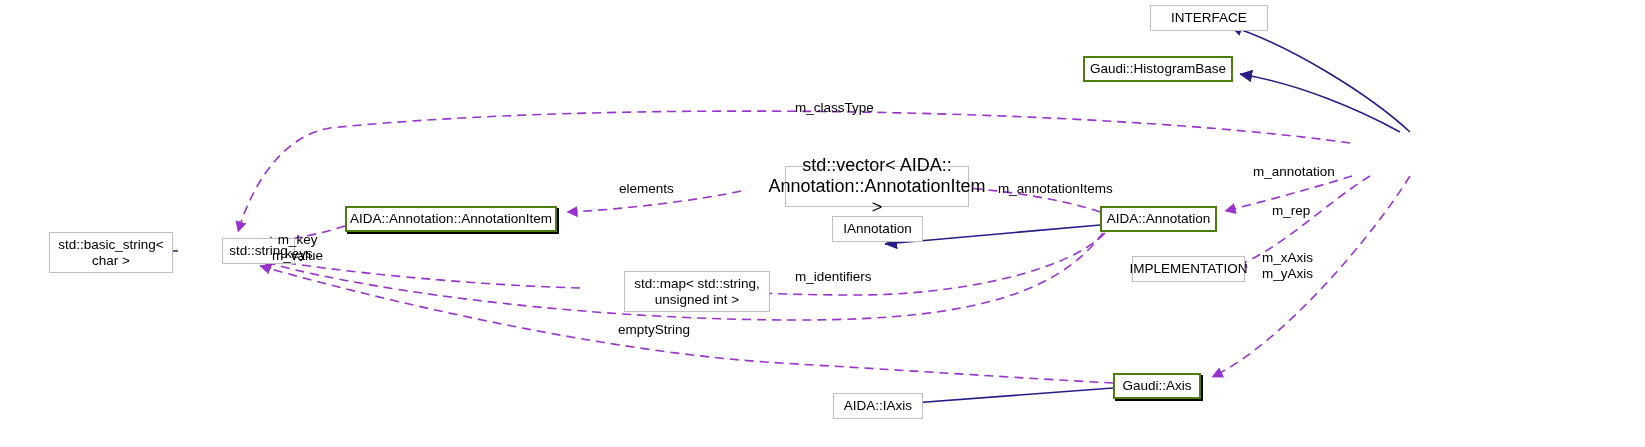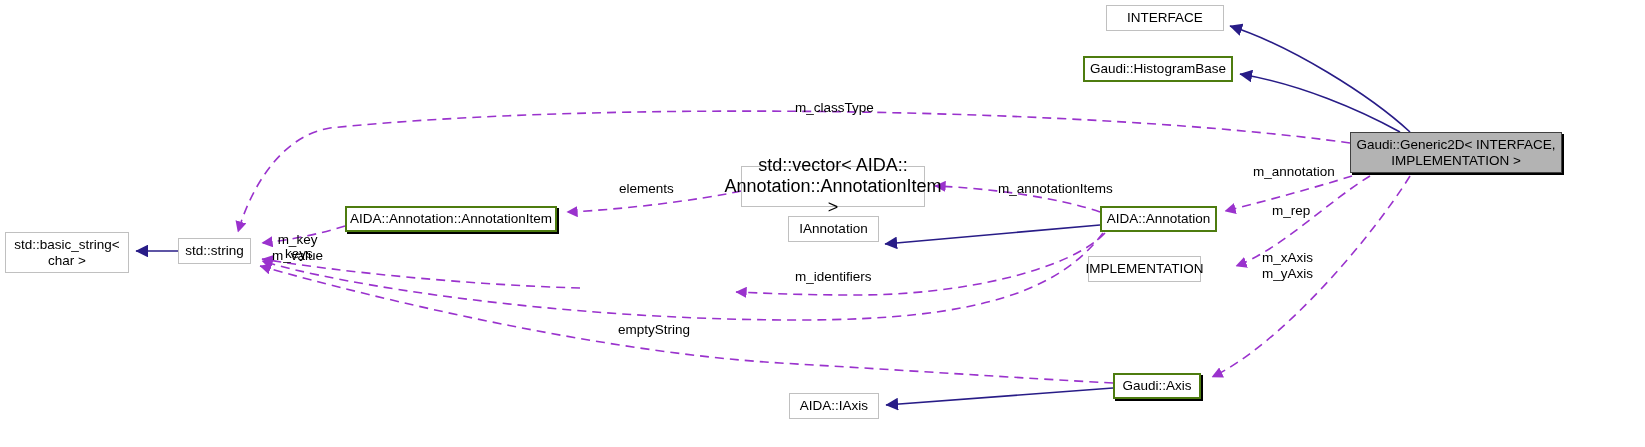--- a/index.html
+++ b/index.html
@@ -36,20 +36,21 @@
     line-height: 1.15;
     background: #ffffff;
     white-space: pre-line;
     padding: 1px 4px;
   }
   .node.solid-border {
     border: 2px solid #4d7c0f;
   }
   .node.light-border {
     border: 1px solid #c0c0c0;
+    margin-left: 44px;
   }
   .node.highlight {
     background: #b3b3b3;
     border: 1px solid #404040;
   }
   .node.shadowed {
     box-shadow: 2px 2px 0 0 #000000;
   }
   .edge-label {
     position: absolute;
@@ -112,39 +113,39 @@
       <path d="M 580 288 C 470 285 340 272 262 259" marker-end="url(#arrow-usage)"></path>
 
       <path d="M 1113 383 C 1020 378 900 370 780 363 C 600 352 380 300 260 266" marker-end="url(#arrow-usage)"></path>
     </g>
   </svg>
 
   <div class="node light-border" style="left:1106px; top:5px; width:118px; height:26px;">INTERFACE</div>
 
   <div class="node solid-border" style="left:1083px; top:56px; width:150px; height:26px;">Gaudi::HistogramBase</div>
 
-  <div class="node highlight shadowed" style="left:1350px; top:132px; width:212px; height:41px;">Gaudi::Generic2D&lt; INTERFACE,
-IMPLEMENTATION &gt;</div>
 
   <div class="node light-border" style="left:741px; top:166px; width:184px; height:41px; font-size:18px;">std::vector&lt; AIDA::
 Annotation::AnnotationItem &gt;</div>
 
   <div class="node solid-border shadowed" style="left:345px; top:206px; width:212px; height:26px;">AIDA::Annotation::AnnotationItem</div>
 
   <div class="node solid-border" style="left:1100px; top:206px; width:117px; height:26px;">AIDA::Annotation</div>
 
   <div class="node light-border" style="left:788px; top:216px; width:91px; height:26px;">IAnnotation</div>
 
   <div class="node light-border" style="left:5px; top:232px; width:124px; height:41px;">std::basic_string&lt;
 char &gt;</div>
 
   <div class="node light-border" style="left:178px; top:238px; width:73px; height:26px;">std::string</div>
 
   <div class="node light-border" style="left:1088px; top:256px; width:113px; height:26px;">IMPLEMENTATION</div>
 
+  <div class="node light-border" style="left:580px; top:271px; width:146px; height:41px;">std::map&lt; std::string,
+unsigned int &gt;</div>
 
   <div class="node solid-border shadowed" style="left:1113px; top:373px; width:88px; height:26px;">Gaudi::Axis</div>
 
   <div class="node light-border" style="left:789px; top:393px; width:90px; height:26px;">AIDA::IAxis</div>
 
   <div class="edge-label" style="left:795px; top:100px;">m_classType</div>
 
   <div class="edge-label" style="left:619px; top:181px;">elements</div>
 
   <div class="edge-label" style="left:950px; top:181px;padding-left:48px;">m_annotationItems</div>

